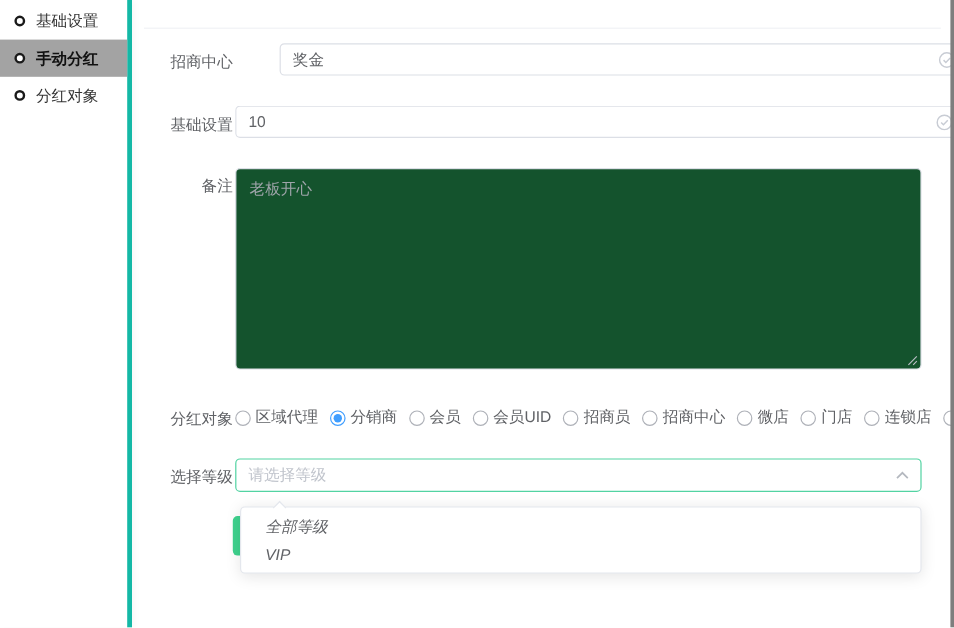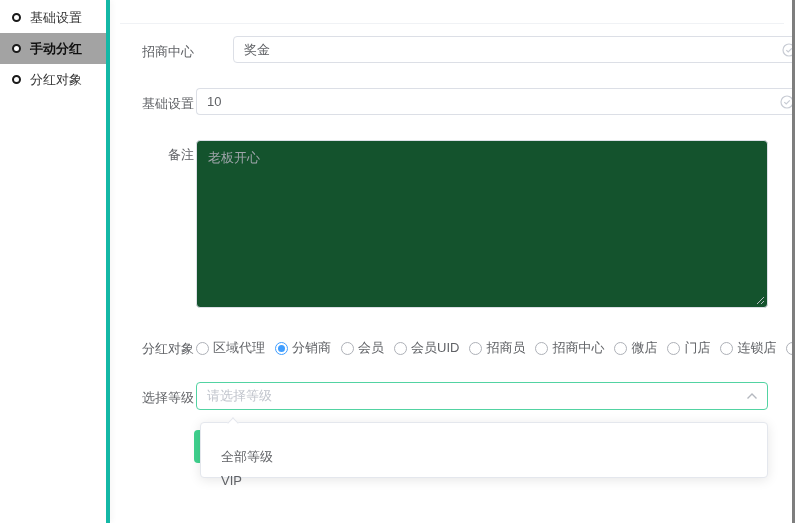--- a/index.html
+++ b/index.html
@@ -60,21 +60,21 @@
     cursor:pointer; }
   .el-select .placeholder { flex:1; padding:0 10px; font-size:13px; color:#c0c4cc;
     overflow:hidden; white-space:nowrap; }
   .caret { flex:none; width:12px; height:8px; margin-right:9px; }
 
   .hidden-green-btn { position:absolute; left:84px; top:430px; width:12px; height:33px;
     background:#3fd28e; border-radius:4px; z-index:3; }
 
   .dropdown { position:absolute; left:90px; top:422px; width:568px; height:56px; background:#fff;
     border:1px solid #e4e7ed; border-radius:4px; box-shadow:0 2px 12px rgba(0,0,0,0.1); z-index:4;
-    padding:22px 0; }
+    padding:4px 0;font-style:italic; }
   .dropdown .arrow { position:absolute; left:28px; top:-4px; width:8px; height:8px; background:#fff;
     border-left:1px solid #e4e7ed; border-top:1px solid #e4e7ed; transform:rotate(45deg); }
   .dd-option { height:24px; line-height:24px; padding-left:20px; font-size:13px; color:#606266;
     cursor:pointer; }
 </style>
 </head>
 <body>
 
 <div class="stage">
 

